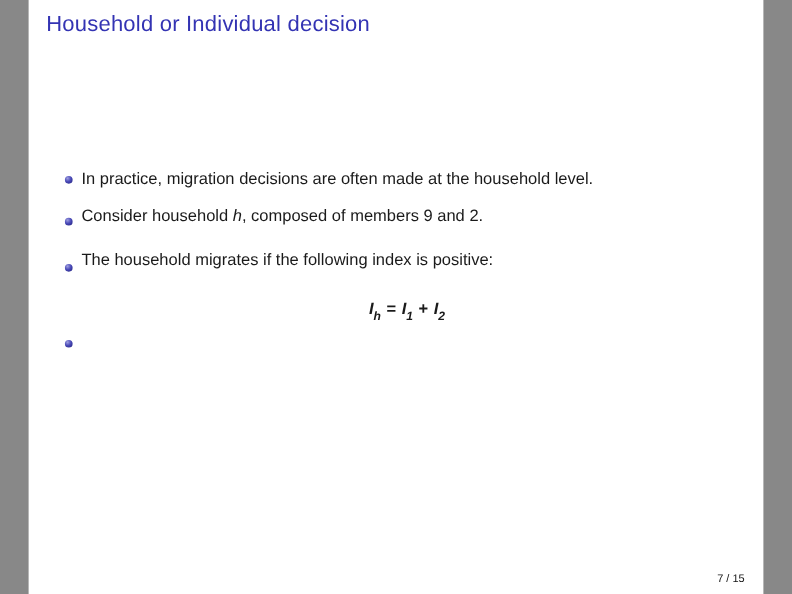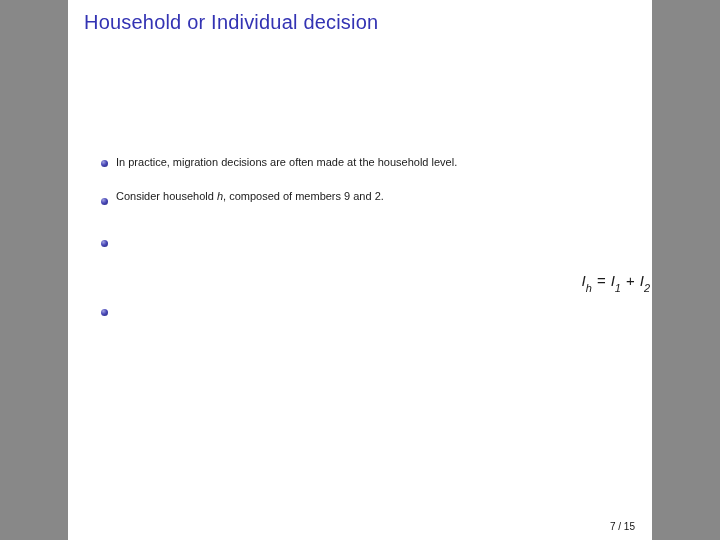--- a/index.html
+++ b/index.html
@@ -1,18 +1,18 @@
 <!DOCTYPE html>
 <html><head>
 <meta charset="utf-8">
 <style>
   html,body{margin:0;padding:0;background:#888;}
   .slide{
     position:relative;
-    width:584px;height:540px;
+    width:668px;height:540px;
     background:#ffffff;
     font-family:"Liberation Sans","DejaVu Sans",sans-serif;
     color:#1a1a1a;
     overflow:hidden;
     margin:0 auto;
   }
   .title{
     position:absolute;
     left:16px;top:11px;
     margin:0;
@@ -24,31 +24,32 @@
   .ball{
     position:absolute;
     left:33px;
     width:7px;height:7px;
     border-radius:50%;
     background:radial-gradient(circle at 35% 30%, #a0a0e0 0%, #4a4ab8 45%, #1f1f7a 100%);
   }
   .line{
     position:absolute;
     left:48px;right:12px;
-    font-size:11px;
+    font-size:15px;
     line-height:17px;
     white-space:nowrap;
   }
   .line i{font-style:italic;}
   .formula{
     position:absolute;
-    left:48px;right:2px;
-    text-align:right;
+    left:48px;right:28px;
+    text-align:center;
     font-size:15px;
     white-space:nowrap;
+    font-weight:bold;
   }
   .formula i{font-style:italic;}
   .formula sub{
     font-size:11px;
     line-height:0;
     position:relative;
     top:2px;
     font-style:italic;
   }
   .op{
@@ -76,20 +77,21 @@
 
   <h1 class="title">Household or Individual decision</h1>
 
   <span class="ball" style="top:160px"></span>
   <div class="line" style="top:154px">In practice, migration decisions are often made at the household level.</div>
 
   <span class="ball" style="top:198px"></span>
   <div class="line" style="top:188px"><span>Consider household </span><i>h</i><span>, composed of members 9 and 2.</span></div>
 
   <span class="ball" style="top:240px"></span>
+  <div class="line" style="top:228px">The household migrates if the following index is positive:</div>
 
   <div class="formula" style="top:272px"><i>I</i><sub>h</sub><span class="op">=</span><i>I</i><sub>1</sub><span class="op">+</span><i>I</i><sub>2</sub></div>
 
   <span class="ball" style="top:309px"></span>
 
 
   <div class="page">7 / 15</div>
 
 </div>
 

